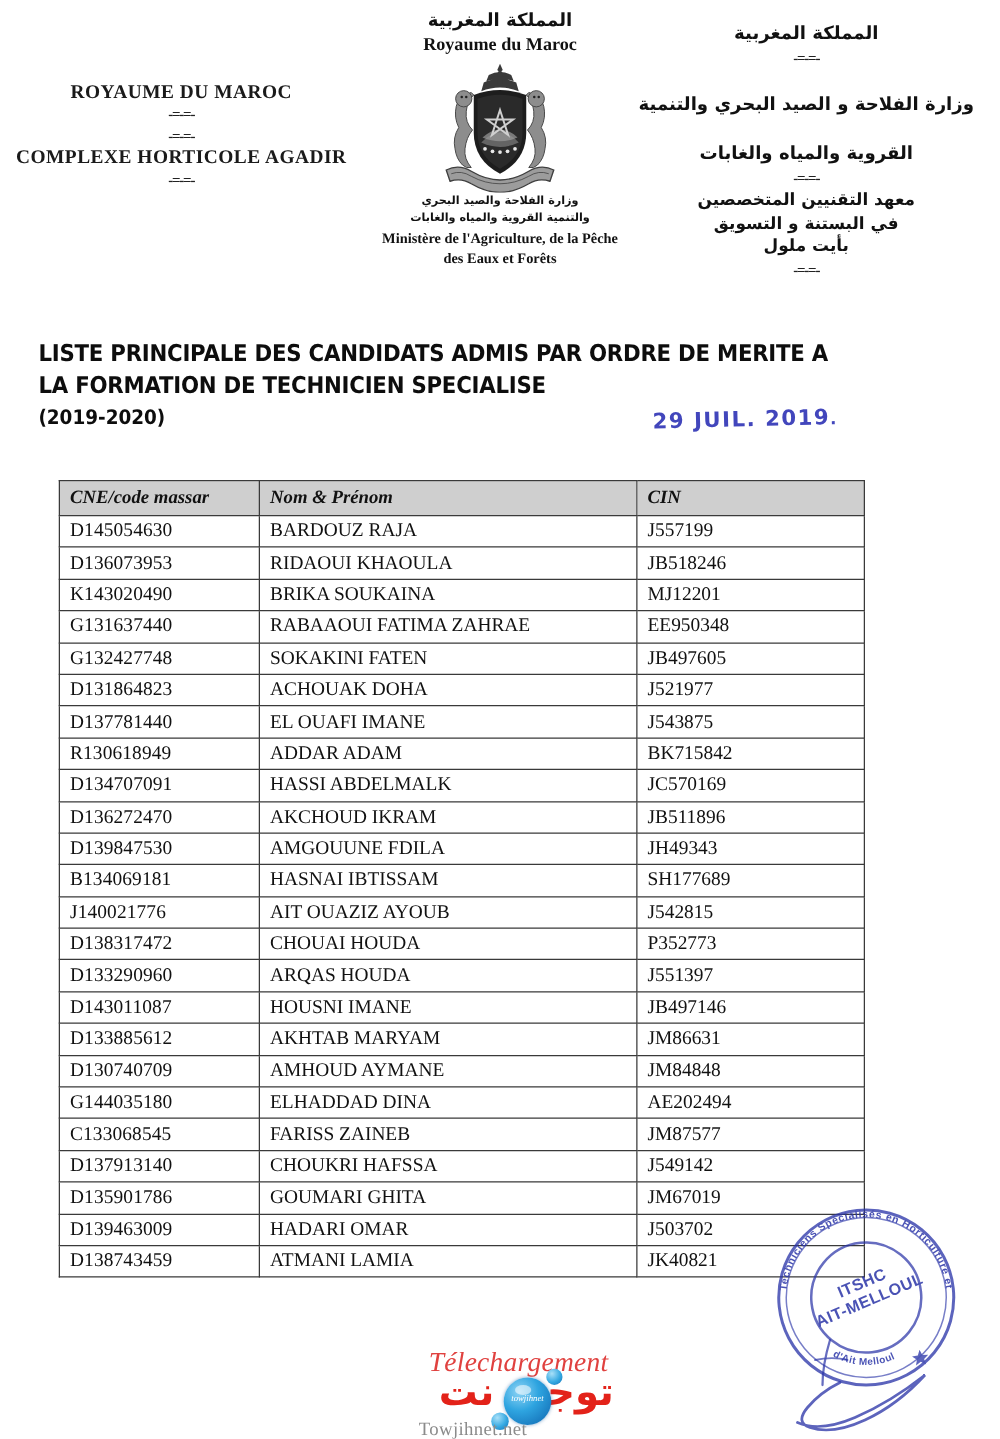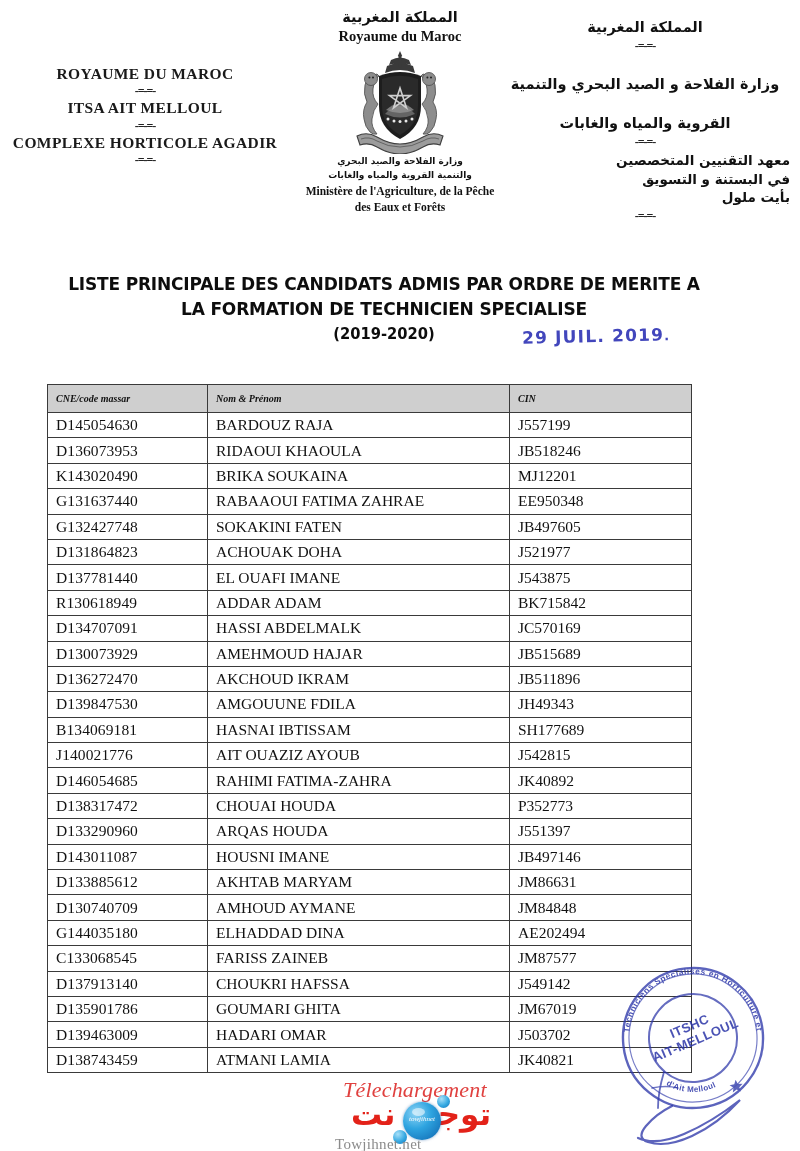--- a/index.html
+++ b/index.html
@@ -98,29 +98,28 @@
     top: 18px;
     width: 290px;
     text-align: center;
     direction: rtl;
     font-family: "DejaVu Sans", sans-serif;
     font-weight: bold;
     color: #111;
   }
   .hdr-right .r1 { font-size: 14.5px; line-height: 1.3; }
   .hdr-right .r2 { font-size: 14.5px; line-height: 1.32; margin-top: 20px; }
-  .hdr-right .r3 { font-size: 13.5px; line-height: 1.38; text-align: right; }
+  .hdr-right .r3 { font-size: 13.5px; line-height: 1.38; }
 
   
   .title-block {
     position: absolute;
     left: 0;
     top: 272px;
     width: 768px;
-    text-align: center;
   }
   .doc-title {
     font-family: "DejaVu Sans", sans-serif;
     font-weight: bold;
     font-size: 18.5px;
     letter-spacing: -0.2px;
     line-height: 1.33;
     color: #0d0d0d;
     transform: scaleX(0.92);
     transform-origin: center;
@@ -173,21 +172,21 @@
     color: #111;
     overflow: hidden;
     white-space: nowrap;
   }
   table.listing thead th {
     background: #cfcfcf;
     font-style: italic;
     font-weight: bold;
     text-align: left;
     height: 27px;
-    font-size: 10px;
+    font-size: 15px;
   }
   .col-cne  { width: 160px; }
   .col-nom  { width: 302px; }
   .col-cin  { width: 182px; }
   td.cne { letter-spacing: 0.1px; }
 
   
   .telechargement {
     position: absolute;
     left: 343px;
@@ -303,21 +302,20 @@
   }
 </style>
 </head>
 <body>
 
 <div class="header">
 
   <div class="hdr-left">
     <div class="ln">ROYAUME DU MAROC</div>
     <div class="sep">-=-=-</div>
-    <div class="ln">ITSA AIT MELLOUL</div>
     <div class="sep">-=-=-</div>
     <div class="ln">COMPLEXE HORTICOLE AGADIR</div>
     <div class="sep">-=-=-</div>
   </div>
 
   <div class="hdr-center">
     <div class="ar-top">المملكة المغربية</div>
     <div class="fr-top">Royaume du Maroc</div>
 
     <div class="emblem-wrap">
@@ -451,48 +449,38 @@
           <td class="cne">R130618949</td>
           <td class="nom">ADDAR ADAM</td>
           <td class="cin">BK715842</td>
         </tr>
         <tr>
           <td class="cne">D134707091</td>
           <td class="nom">HASSI ABDELMALK</td>
           <td class="cin">JC570169</td>
         </tr>
         <tr>
-          <td class="cne">D130073929</td>
-          <td class="nom">AMEHMOUD HAJAR</td>
-          <td class="cin">JB515689</td>
-        </tr>
-        <tr>
           <td class="cne">D136272470</td>
           <td class="nom">AKCHOUD IKRAM</td>
           <td class="cin">JB511896</td>
         </tr>
         <tr>
           <td class="cne">D139847530</td>
           <td class="nom">AMGOUUNE FDILA</td>
           <td class="cin">JH49343</td>
         </tr>
         <tr>
           <td class="cne">B134069181</td>
           <td class="nom">HASNAI IBTISSAM</td>
           <td class="cin">SH177689</td>
         </tr>
         <tr>
           <td class="cne">J140021776</td>
           <td class="nom">AIT OUAZIZ AYOUB</td>
           <td class="cin">J542815</td>
-        </tr>
-        <tr>
-          <td class="cne">D146054685</td>
-          <td class="nom">RAHIMI FATIMA-ZAHRA</td>
-          <td class="cin">JK40892</td>
         </tr>
         <tr>
           <td class="cne">D138317472</td>
           <td class="nom">CHOUAI HOUDA</td>
           <td class="cin">P352773</td>
         </tr>
         <tr>
           <td class="cne">D133290960</td>
           <td class="nom">ARQAS HOUDA</td>
           <td class="cin">J551397</td>

